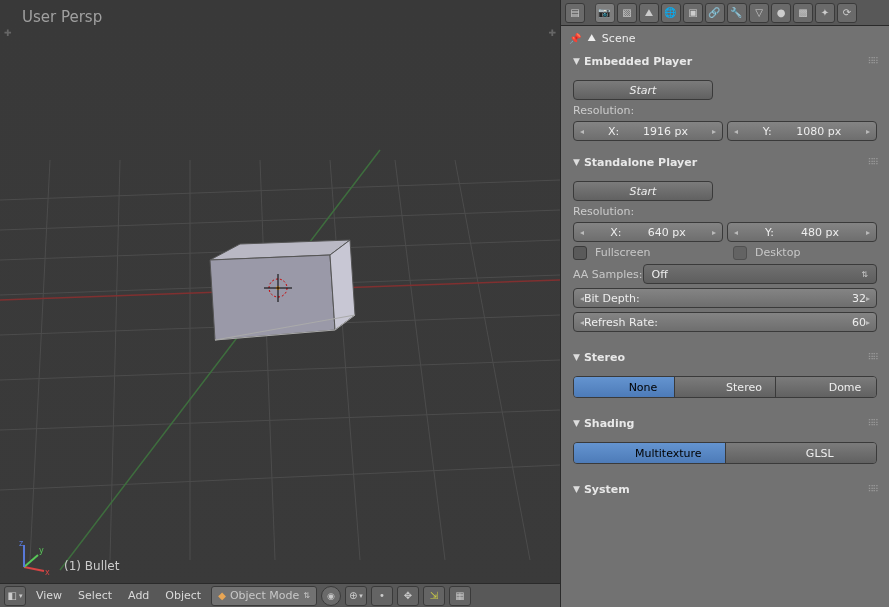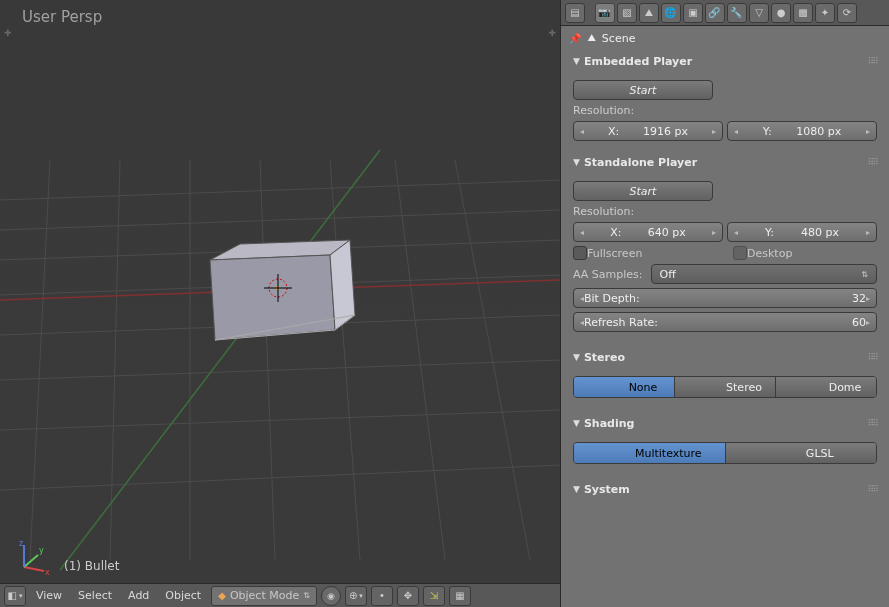--- a/index.html
+++ b/index.html
@@ -43,29 +43,29 @@
 .numrow { display: flex; gap: 4px; }
 .numfield { flex: 1; display: flex; align-items: center; justify-content: space-between; background: linear-gradient(180deg, #848484, #6e6e6e); border: 1px solid #3a3a3a; border-radius: 4px; height: 20px; padding: 0 6px; color: #eee; }
 .numfield .arrow { color: #bbb; font-size: 8px; cursor: pointer; }
 .numfield .lbl { flex: 0 0 auto; }
 .numfield .val { flex: 0 0 auto; }
 .checkbox { width: 14px; height: 14px; background: #5a5a5a; border: 1px solid #3a3a3a; border-radius: 3px; cursor: pointer; display: flex; align-items: center; justify-content: center; color: #eee; font-size: 9px; }
 .checkbox.checked::after { content: "✓"; }
 
 .selectfield { flex: 1; display: flex; align-items: center; background: linear-gradient(180deg, #707070, #5e5e5e); border: 1px solid #3a3a3a; border-radius: 4px; height: 20px; padding: 0 8px; color: #eee; justify-content: space-between; }
 .selectfield .arr { font-size: 8px; color: #ccc; }
-.selrow { display: flex; align-items: center; gap: 8px; margin: 4px 0; }
+.selrow { display: flex; align-items: center; gap: 0; margin: 4px 0; }
 
 .segmented { display: flex; margin: 4px 0; border: 1px solid #3a3a3a; border-radius: 4px; overflow: hidden; }
 .seg { flex: 1; height: 20px; display: flex; align-items: center; justify-content: center; background: linear-gradient(180deg, #7b7b7b, #616161); border-right: 1px solid #3a3a3a; cursor: pointer; color: #eee; padding-left: 38px; }
 .seg:last-child { border-right: none; }
 .seg.active { background: linear-gradient(180deg, #6494d0, #4d7bb8); color: #000; }
 
 .two-col-check { display: flex; gap: 16px; margin: 4px 0; }
-.two-col-check .col { flex: 1; display: flex; align-items: center; gap: 0; }
+.two-col-check .col { flex: 1; display: flex; align-items: flex-start; gap: 8px; }
 </style>
 </head>
 <body>
 
 <div class="viewport">
   <svg class="grid-canvas" viewBox="0 0 560 607" preserveAspectRatio="none">
 
     <g stroke="#4c4c4c" stroke-width="1">
       <line x1="0" y1="200" x2="560" y2="180"></line>
       <line x1="0" y1="230" x2="560" y2="210"></line>

